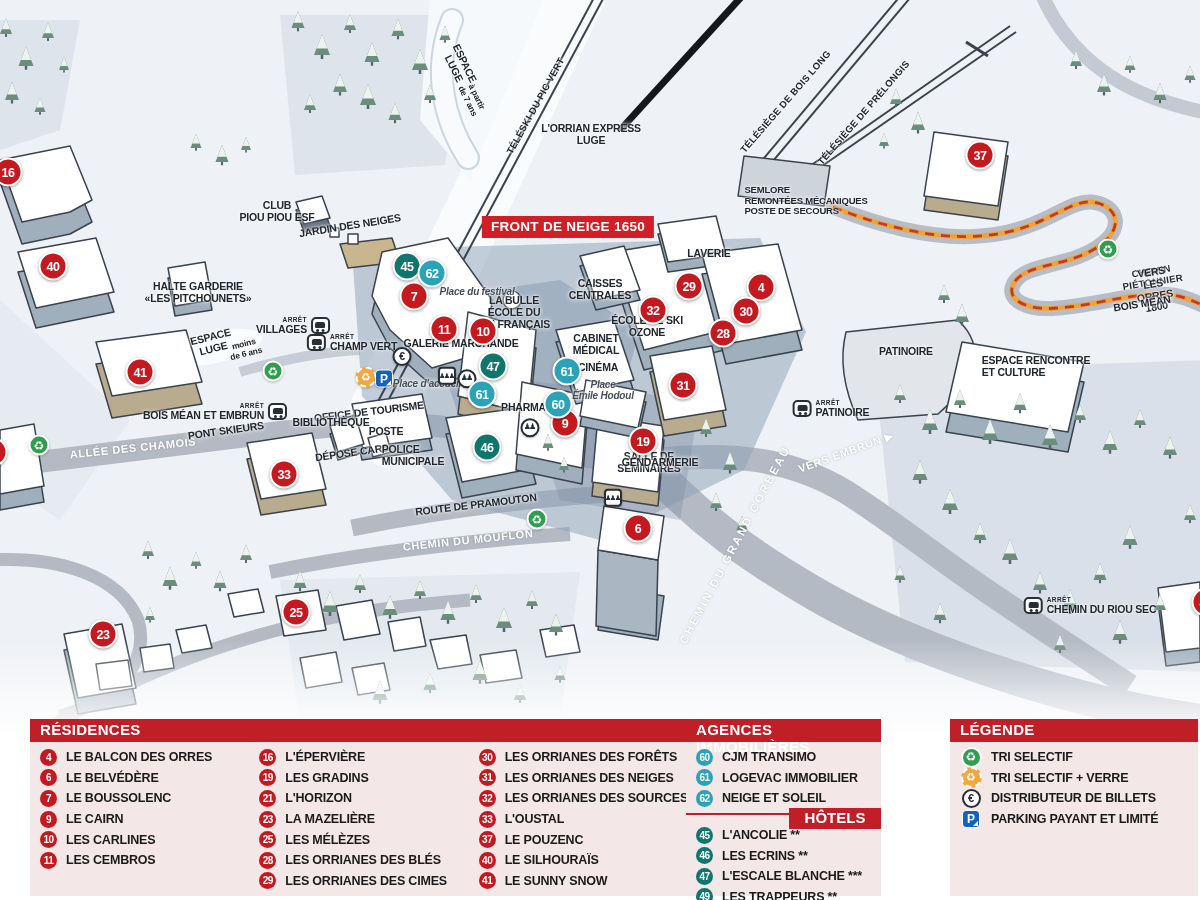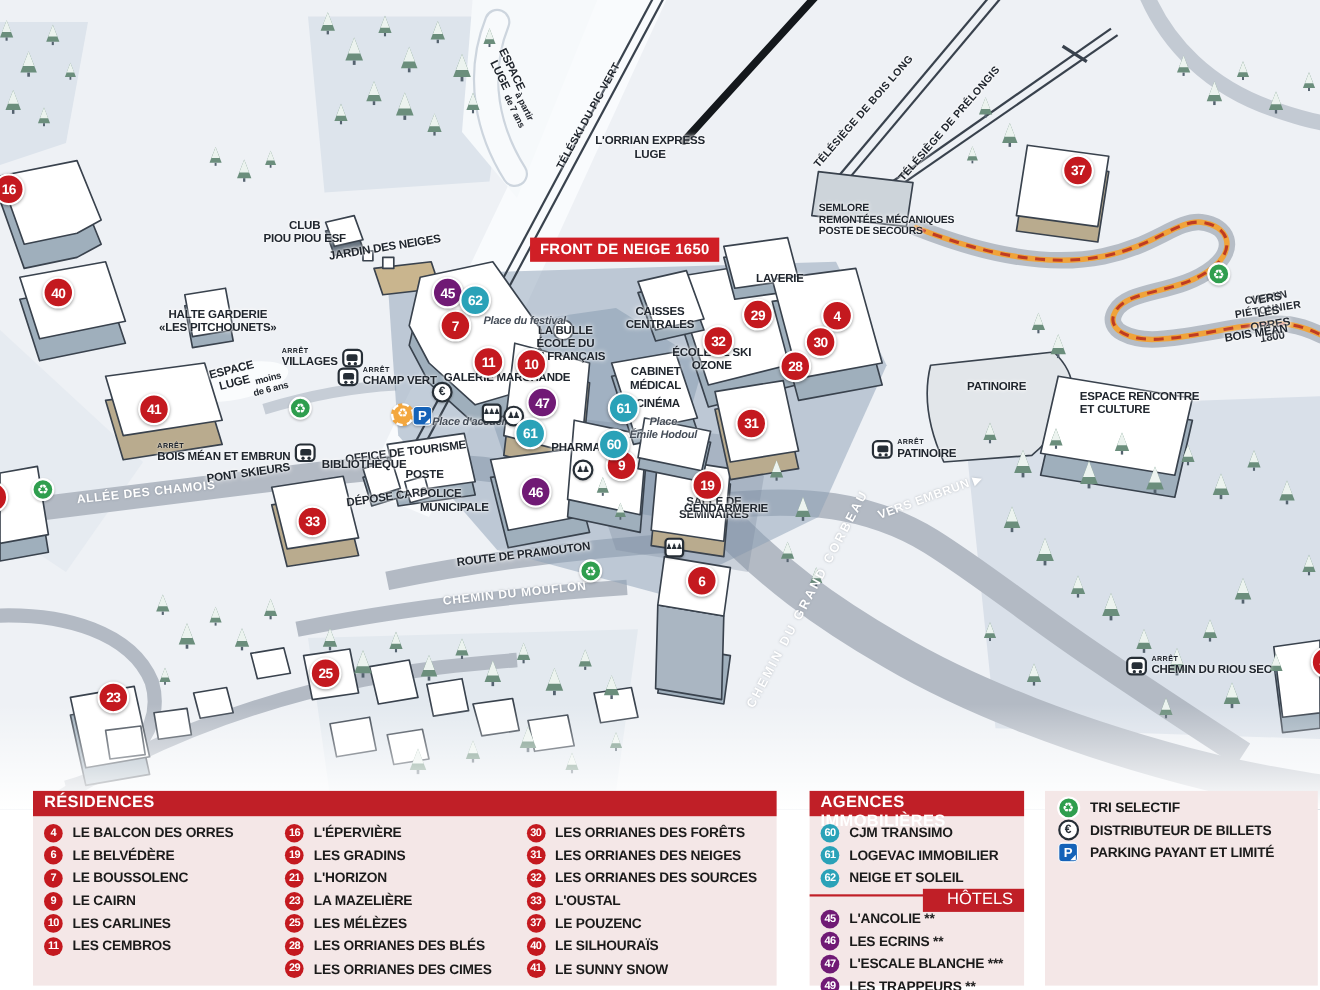--- a/index.html
+++ b/index.html
@@ -5,41 +5,41 @@
   html,body{margin:0;padding:0;background:#fff;width:1200px;height:900px;overflow:hidden;
     font-family:"Liberation Sans","DejaVu Sans",sans-serif;}
   #stage{position:relative;width:1200px;height:900px;background:#fff;overflow:hidden;}
   
   #map{position:absolute;left:0;top:0;width:1200px;height:736px;overflow:hidden;background:#eef1f5;}
   #map svg{position:absolute;left:0;top:0;}
   
   .mk{position:absolute;width:25px;height:25px;border-radius:50%;transform:translate(-50%,-50%);
       display:flex;align-items:center;justify-content:center;color:#fff;font-weight:bold;font-size:12.5px;
       border:2px solid #fff;box-shadow:0 1px 3px rgba(0,0,0,.4);letter-spacing:-.5px;z-index:30;}
-  .mr{background:#c4191f}.mb{background:#2aa2b8}.mg{background:#701a75}
+  .mr{background:#c4191f}.mb{background:#2aa2b8}.mg{background:#0f766e}
   
   .lb{position:absolute;transform:translate(-50%,-50%);white-space:pre-line;text-align:center;
       font-weight:bold;font-size:10.5px;line-height:1.12;color:#20262e;letter-spacing:-.2px;z-index:20;
       text-shadow:0 0 2px rgba(255,255,255,.95),0 0 4px rgba(255,255,255,.8),0 0 6px rgba(255,255,255,.6);}
   .lb.it{font-style:italic;font-weight:600;font-size:10px;color:#454d58;}
   .lb.wh{color:#fff;text-shadow:0 0 2px rgba(60,70,80,.35);letter-spacing:.6px;font-size:11px;}
   .lb.sm{font-size:8.5px;font-weight:600;}
   .lb.tiny{font-size:9.5px;letter-spacing:.3px;}
   .lb.tiny2{font-size:9.5px;}
   .lb.left{text-align:left;}
   .lb.spread{letter-spacing:2.2px;font-size:11.5px;}
   
   .badge{position:absolute;left:568px;top:227px;transform:translate(-50%,-50%);background:#d01f26;
       color:#fff;font-weight:bold;font-size:13.5px;padding:3px 9px 4px;letter-spacing:.3px;z-index:25;white-space:nowrap;}
   
   .bs{position:absolute;transform:translate(-50%,-50%);display:flex;align-items:center;gap:4px;z-index:22;}
   .bs.sr{flex-direction:row-reverse;}
   .bs .stack{display:flex;flex-direction:column;line-height:1.05;}
   .bs.sl .stack{align-items:flex-start;}
-  .bs.sr .stack{}
+  .bs.sr .stack{align-items:flex-end;}
   .bs em{font-style:normal;font-weight:bold;font-size:6.5px;letter-spacing:.4px;color:#20262e;
       text-shadow:0 0 2px rgba(255,255,255,.9);}
   .bs b{font-weight:bold;font-size:10.5px;color:#20262e;white-space:nowrap;letter-spacing:-.2px;
       text-shadow:0 0 2px rgba(255,255,255,.9),0 0 4px rgba(255,255,255,.7);}
   
   .mic{position:absolute;transform:translate(-50%,-50%);z-index:24;filter:drop-shadow(0 1px 1px rgba(0,0,0,.25));}
   .ic{display:inline-flex;align-items:center;justify-content:center;box-sizing:border-box;flex:none;}
   .ic-bus{width:19px;height:17px;border:2px solid #262e36;border-radius:5px;background:#fff;position:relative;}
   .ic-bus::before{content:"";position:absolute;left:2.5px;top:2.5px;width:10px;height:6px;background:#262e36;border-radius:2px 2px 1px 1px;}
   .ic-bus::after{content:"";position:absolute;left:3.5px;top:10px;width:3px;height:3px;border-radius:50%;background:#262e36;box-shadow:5.5px 0 0 #262e36;}
@@ -63,21 +63,21 @@
       padding:2px 10px 4px;height:17px;line-height:17px;}
   .pbody{padding:5px 8px 0 10px;}
   .cols{display:flex;}
   .col{width:225px;}
   .row{display:flex;align-items:center;gap:9px;height:20.6px;}
   .lm{width:17px;height:17px;border-radius:50%;display:flex;align-items:center;justify-content:center;
       color:#fff;font-weight:bold;font-size:10px;letter-spacing:-.5px;flex:none;}
   .rl{font-weight:bold;font-size:12.5px;color:#1a1a1a;letter-spacing:-.2px;white-space:nowrap;}
   .sep-red{height:2px;background:#c01f27;margin:4px 0 2px -10px;}
   .hotels-bar{position:absolute;right:0;top:89px;width:92px;background:#c01f27;color:#fff;
-      font-weight:normal;font-size:15px;padding:1px 10px 3px;text-align:right;box-sizing:border-box;}
+      font-weight:bold;font-size:15px;padding:1px 10px 3px;text-align:center;box-sizing:border-box;}
   .leg-ic{width:22px;display:flex;justify-content:center;flex:none;}
 </style>
 </head>
 <body>
 
 <div id="stage">
 
   <div id="map">
     <svg width="1200" height="736" viewBox="0 0 1200 736">
       <defs>
@@ -648,21 +648,21 @@
           <span class="rl">LE SILHOURAÏS</span>
         </div>
           <div class="row">
           <span class="lm mr">41</span>
           <span class="rl">LE SUNNY SNOW</span>
         </div>
         </div>
     </div>
   </div>
 
-  <div class="panel" style="left:736px;width:195px;">
+  <div class="panel" style="left:686px;width:195px;">
     <div class="phead">AGENCES IMMOBILIÈRES</div>
     <div class="pbody">
       <div>
 
       <div class="row">
           <span class="lm mb">60</span>
           <span class="rl">CJM TRANSIMO</span>
         </div>
           <div class="row">
           <span class="lm mb">61</span>
@@ -691,31 +691,38 @@
           <div class="row">
           <span class="lm mg">49</span>
           <span class="rl">LES TRAPPEURS **</span>
         </div>
         </div>
     </div>
     <div class="hotels-bar">HÔTELS</div>
   </div>
 
   <div class="panel" style="left:950px;width:248px;">
+    <div class="phead">LÉGENDE</div>
     <div class="pbody">
       <div>
 
           <div class="row">
           <span class="leg-ic">
               <span class="ic ic-recg"></span>
             </span>
           <span class="rl">TRI SELECTIF</span>
         </div>
           <div class="row">
           <span class="leg-ic">
+              <span class="ic ic-recy"></span>
+            </span>
+          <span class="rl">TRI SELECTIF + VERRE</span>
+        </div>
+          <div class="row">
+          <span class="leg-ic">
               <span class="ic ic-euro"></span>
             </span>
           <span class="rl">DISTRIBUTEUR DE BILLETS</span>
         </div>
           <div class="row">
           <span class="leg-ic">
               <span class="ic ic-park"></span>
             </span>
           <span class="rl">PARKING PAYANT ET LIMITÉ</span>
         </div>

